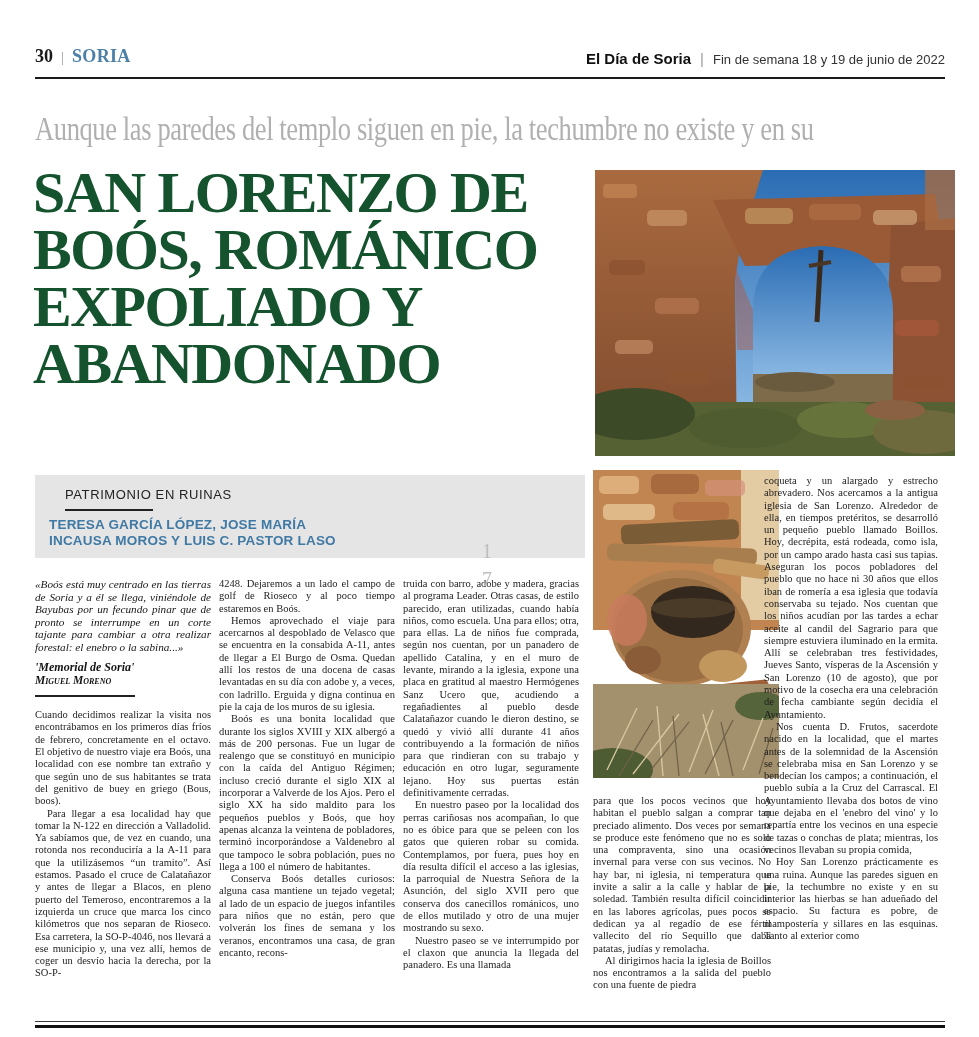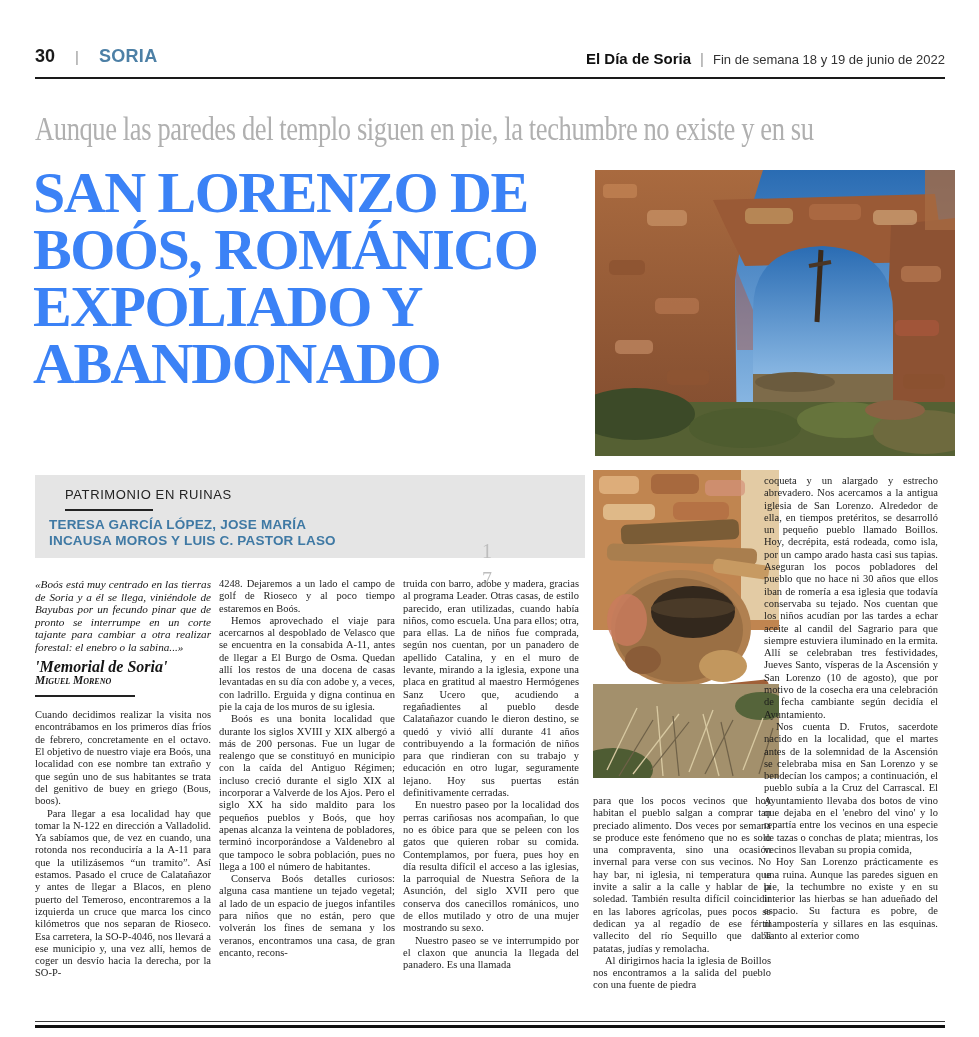--- a/index.html
+++ b/index.html
@@ -1,35 +1,35 @@
 <!DOCTYPE html>
 <html><head>
 <meta charset="utf-8">
 <style>
   html,body{margin:0;padding:0;background:#888;}
   #page{position:relative;width:979px;height:1037px;background:#ffffff;margin:0 auto;overflow:hidden;
         font-family:"Liberation Serif", serif;color:#1c1c1c;}
 
   
-  .hdr-left{position:absolute;left:35px;top:46px;display:flex;align-items:baseline;gap:20px;
-            font-family:Liberation Sans, sans-serif;text-align:center;}
+  .hdr-left{position:absolute;left:35px;top:46px;display:flex;align-items:baseline;gap:8px;
+            font-family:Liberation Serif, serif;text-align:center;}
   .hdr-pagenum{font-size:18px;font-weight:bold;color:#1a1a1a;}
   .hdr-divider{color:#9a9a9a;font-size:15px;font-weight:normal;}
   .hdr-section{font-size:18px;font-weight:bold;color:#4d80a6;letter-spacing:.3px;}
   .hdr-right{position:absolute;right:34px;top:50px;display:flex;align-items:baseline;gap:9px;
              font-family:"Liberation Sans", sans-serif;}
   .hdr-paper{font-size:15px;font-weight:bold;color:#111;}
   .hdr-date{font-size:13px;color:#333;}
   .hdr-rule{position:absolute;left:35px;right:34px;top:77px;height:2px;background:#1a1a1a;}
 
   
   .overline{position:absolute;left:35px;top:110px;white-space:nowrap;transform:scaleX(.78);
             transform-origin:left top;font-size:34px;color:#b0b0b0;letter-spacing:-.5px;}
   .headline{position:absolute;left:33px;top:164px;width:505px;font-weight:bold;font-size:58px;
-            line-height:57px;letter-spacing:-1.5px;color:#3b82f6;}
+            line-height:57px;letter-spacing:-1.5px;color:#14532d;}
 
   
   .kicker-box{position:absolute;left:35px;top:475px;width:550px;height:83px;background:#e5e5e5;}
   .kicker-label{position:absolute;left:30px;top:12px;font-family:"Liberation Sans", sans-serif;
                 font-size:13px;color:#222;letter-spacing:.6px;}
   .kicker-rule{position:absolute;left:30px;top:34px;width:88px;height:2px;background:#222;}
   .byline{position:absolute;left:14px;top:42px;width:300px;font-family:"Liberation Sans", sans-serif;
           font-size:13.5px;font-weight:bold;color:#3f79a4;line-height:16px;letter-spacing:.2px;}
 
   
@@ -46,21 +46,21 @@
   .col-1{left:35px;top:578px;width:176px;}
   .col-2{left:219px;top:578px;width:176px;}
   .col-3{left:403px;top:578px;width:176px;}
   .col-4{left:593px;top:795px;width:178px;}
   .col-5{left:764px;top:475px;width:174px;}
   .bp{margin:0;text-align:justify;}
   .bp.ind{text-indent:12px;font-family:Liberation Serif, serif;}
 
   
   .pull-quote{font-style:italic;font-size:11.2px;line-height:12.6px;color:#141414;text-align:justify;margin:0;}
-  .quote-source-title{margin:7px 0 0 0;font-style:italic;font-weight:bold;font-size:16px;color:#141414;}
+  .quote-source-title{margin:7px 0 0 0;font-style:italic;font-weight:bold;font-size:12px;color:#141414;}
   .quote-source-author{margin:1px 0 0 0;font-style:italic;font-weight:bold;font-variant:small-caps;
                        font-size:11.5px;color:#141414;}
   .quote-rule{margin-top:9px;width:100px;height:2px;background:#222;}
   .col-1 .body-wrap{margin-top:12px;}
 
   
   .footer-rule-thin{position:absolute;left:35px;right:34px;top:1021px;height:1px;background:#3a3a3a;}
   .footer-rule-thick{position:absolute;left:35px;right:34px;top:1025px;height:3px;background:#111;}
 </style>
 </head>

